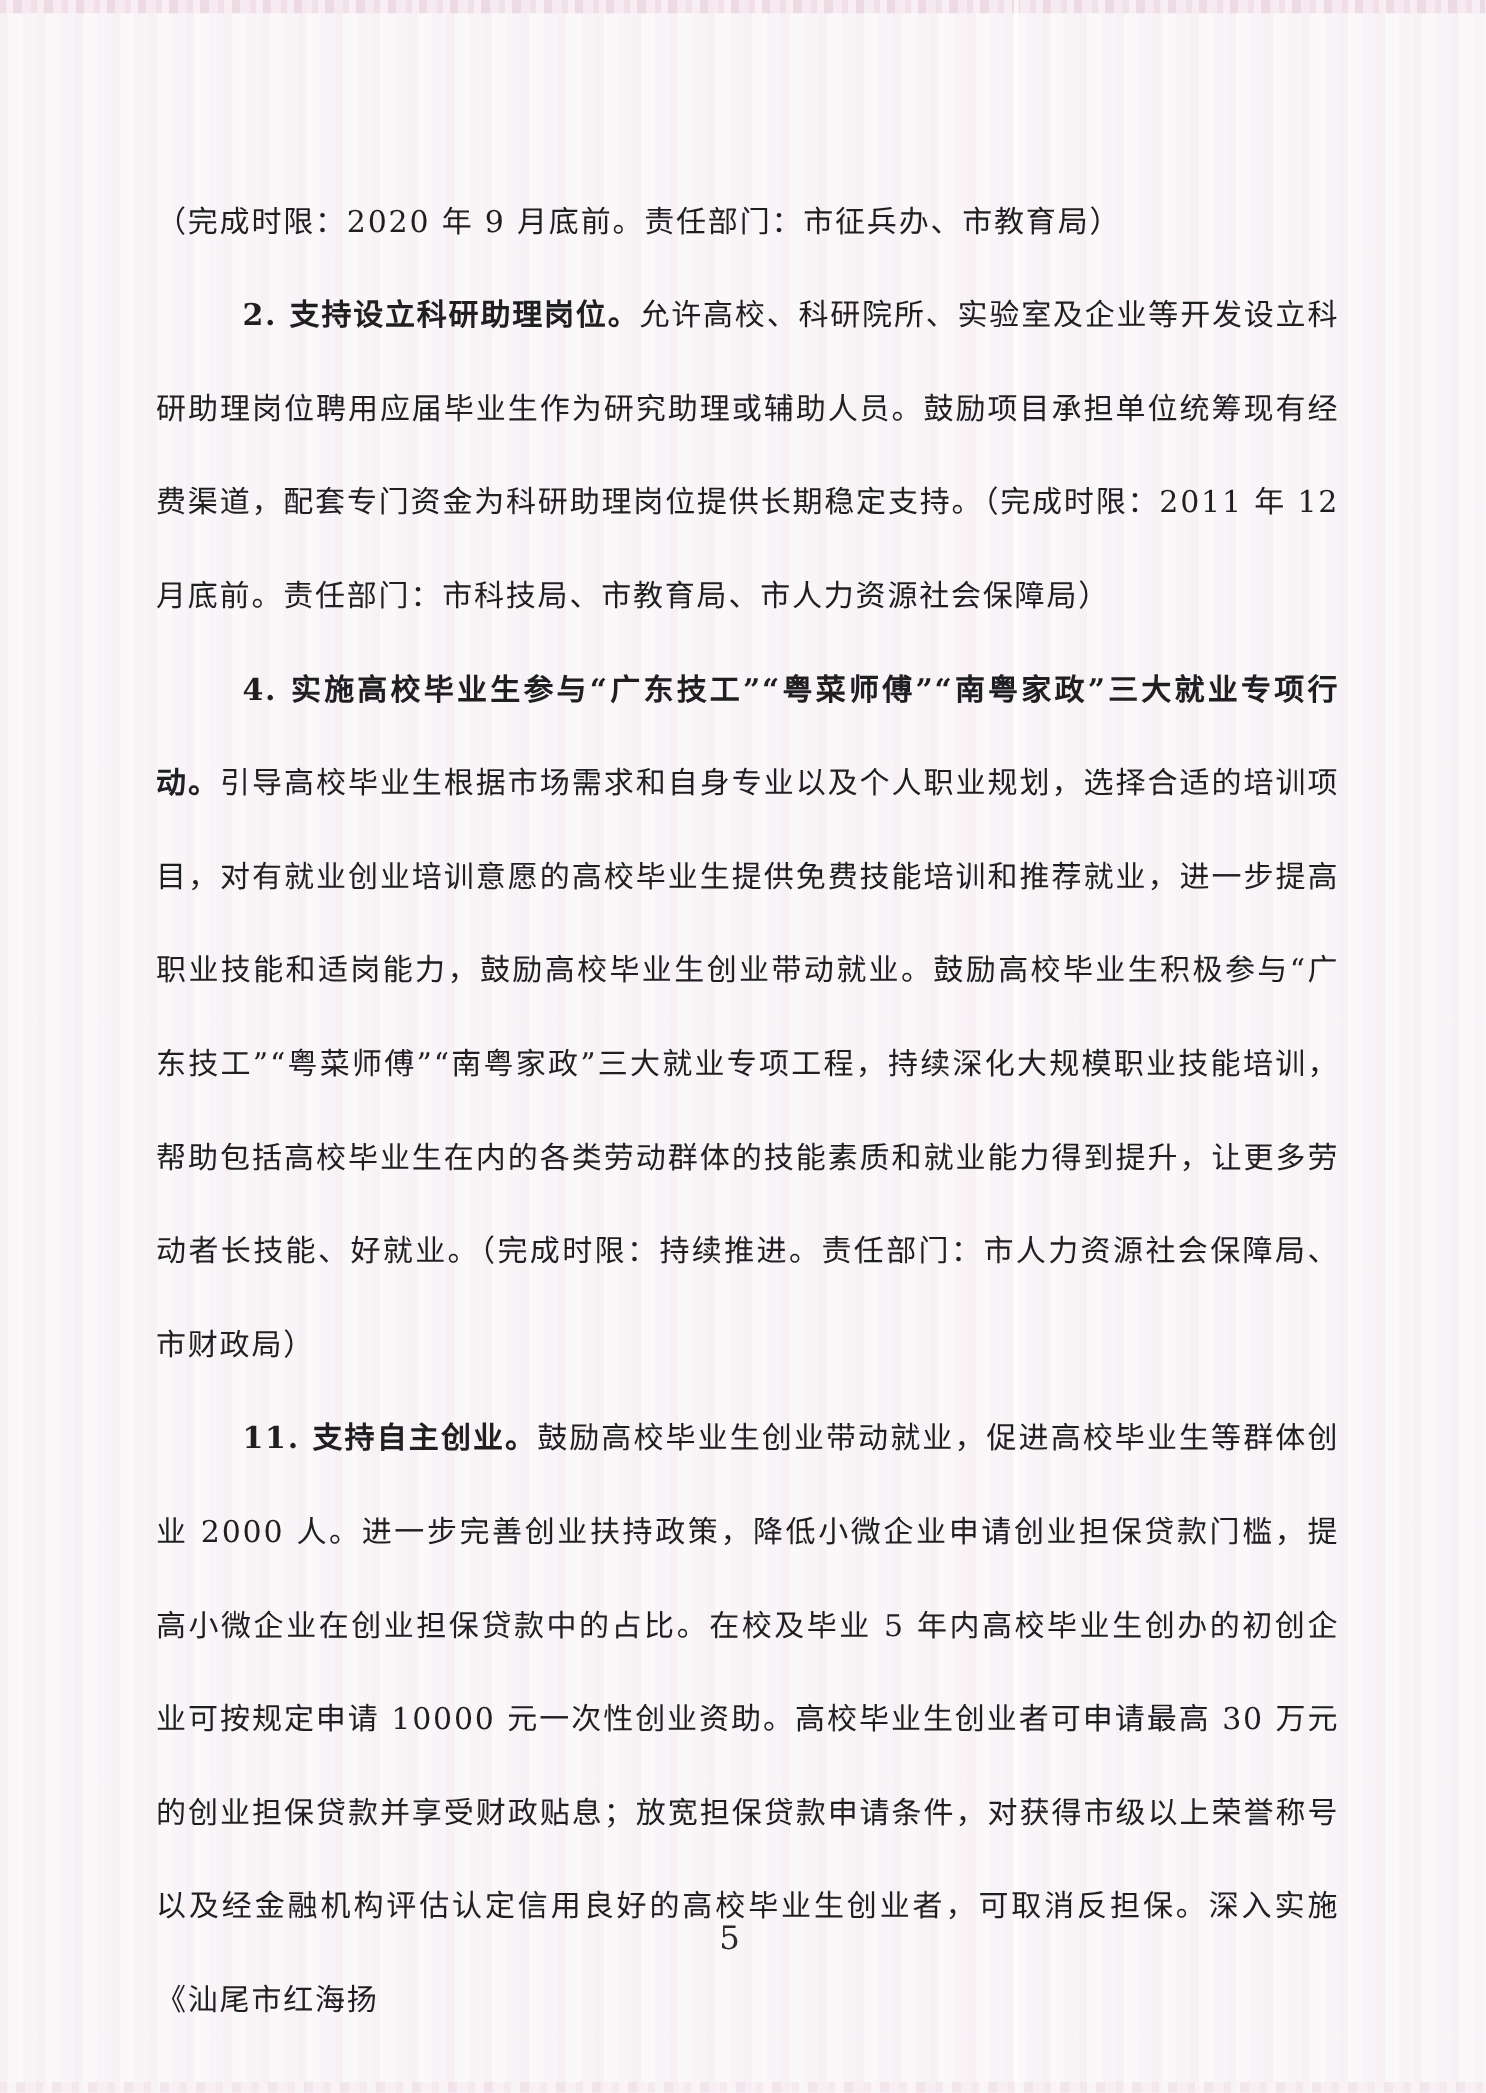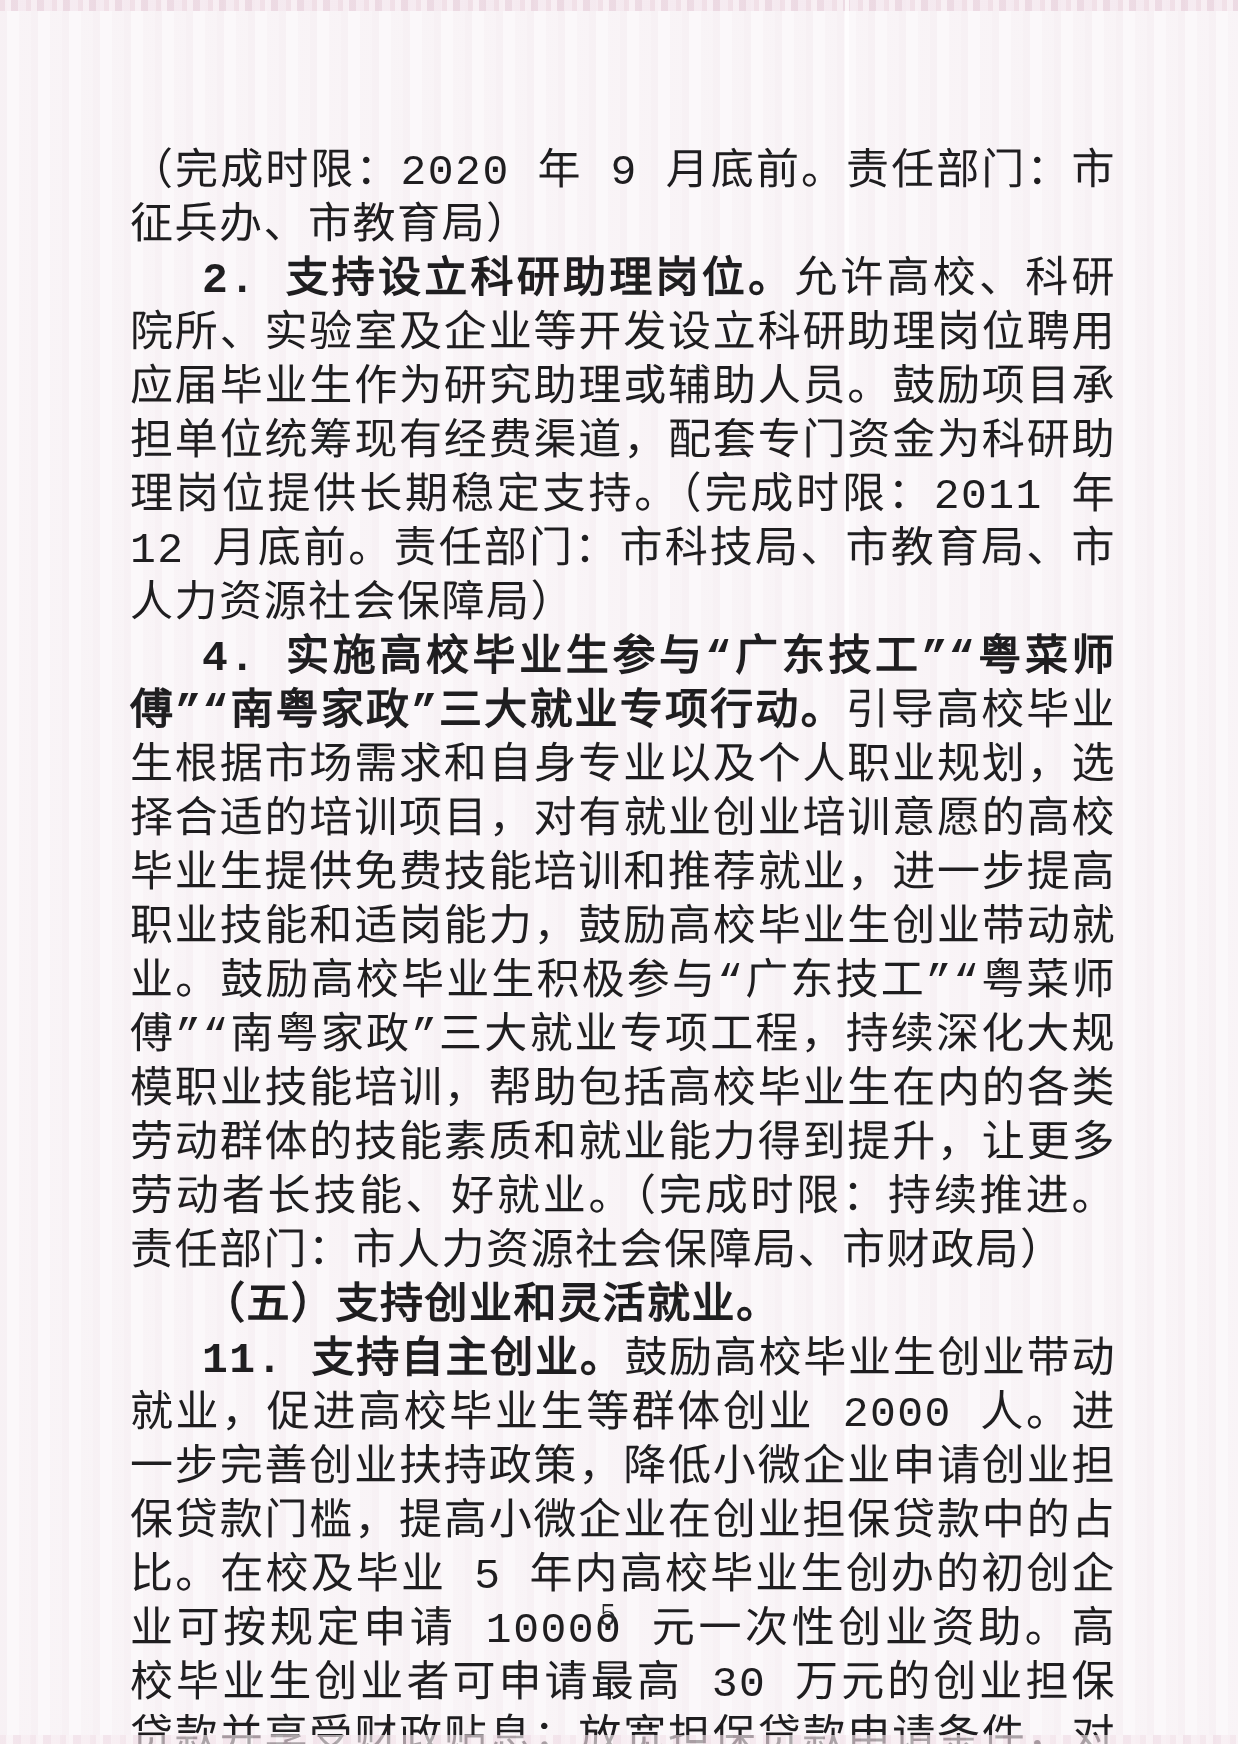--- a/index.html
+++ b/index.html
@@ -53,26 +53,25 @@
     background: rgba(255, 255, 255, 0.75);
   }
   .content {
     position: absolute;
     left: 130px;
     top: 146px;
     width: 986px;
   }
   .para {
     margin: 0;
-    font-size: 43px;
-    line-height: 54px;
+    font-size: 25px;
+    line-height: 78px;
     letter-spacing: 1.5px;
     text-align: justify;
     text-justify: inter-character;
-    font-family: Liberation Mono, monospace;
   }
   .para.indent {
     text-indent: 72px;
   }
   .bold-run {
     font-weight: bold;
   }
   .page-number {
     position: absolute;
     top: 1600px;
@@ -92,21 +91,20 @@
 <div class="scan-seam"></div>
 
 <div class="content">
 
   <p class="para"><span class="bold-run"></span><span>（完成时限：2020 年 9 月底前。责任部门：市征兵办、市教育局）</span></p>
 
   <p class="para indent"><span class="bold-run">2. 支持设立科研助理岗位。</span><span>允许高校、科研院所、实验室及企业等开发设立科研助理岗位聘用应届毕业生作为研究助理或辅助人员。鼓励项目承担单位统筹现有经费渠道，配套专门资金为科研助理岗位提供长期稳定支持。（完成时限：2011 年 12 月底前。责任部门：市科技局、市教育局、市人力资源社会保障局）</span></p>
 
   <p class="para indent"><span class="bold-run">4. 实施高校毕业生参与“广东技工”“粤菜师傅”“南粤家政”三大就业专项行动。</span><span>引导高校毕业生根据市场需求和自身专业以及个人职业规划，选择合适的培训项目，对有就业创业培训意愿的高校毕业生提供免费技能培训和推荐就业，进一步提高职业技能和适岗能力，鼓励高校毕业生创业带动就业。鼓励高校毕业生积极参与“广东技工”“粤菜师傅”“南粤家政”三大就业专项工程，持续深化大规模职业技能培训，帮助包括高校毕业生在内的各类劳动群体的技能素质和就业能力得到提升，让更多劳动者长技能、好就业。（完成时限：持续推进。责任部门：市人力资源社会保障局、市财政局）</span></p>
 
-  <p class="para indent"><span class="bold-run">（五）支持创业和灵活就业。</span><span></span></p>
 
   <p class="para indent"><span class="bold-run">11. 支持自主创业。</span><span>鼓励高校毕业生创业带动就业，促进高校毕业生等群体创业 2000 人。进一步完善创业扶持政策，降低小微企业申请创业担保贷款门槛，提高小微企业在创业担保贷款中的占比。在校及毕业 5 年内高校毕业生创办的初创企业可按规定申请 10000 元一次性创业资助。高校毕业生创业者可申请最高 30 万元的创业担保贷款并享受财政贴息；放宽担保贷款申请条件，对获得市级以上荣誉称号以及经金融机构评估认定信用良好的高校毕业生创业者，可取消反担保。深入实施《汕尾市红海扬</span></p>
 
 </div>
 
 <div class="page-number">5</div>
 
 <div class="scan-band-bottom"></div>
 
 </body></html>

